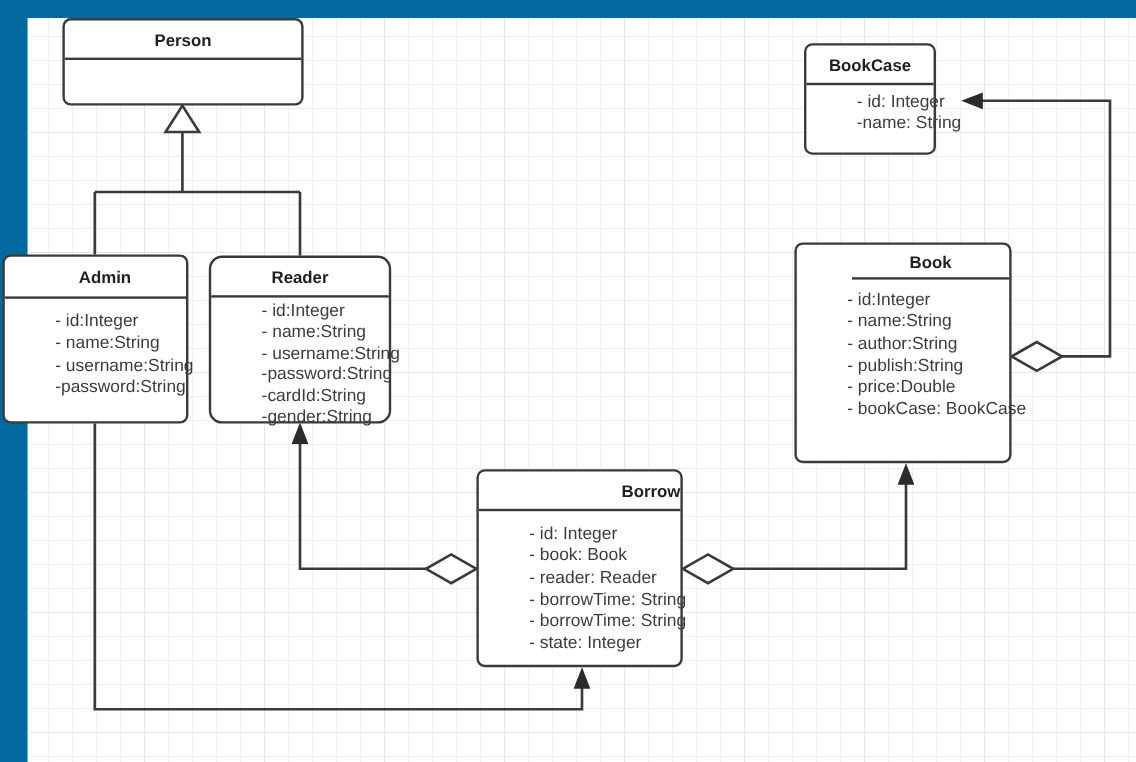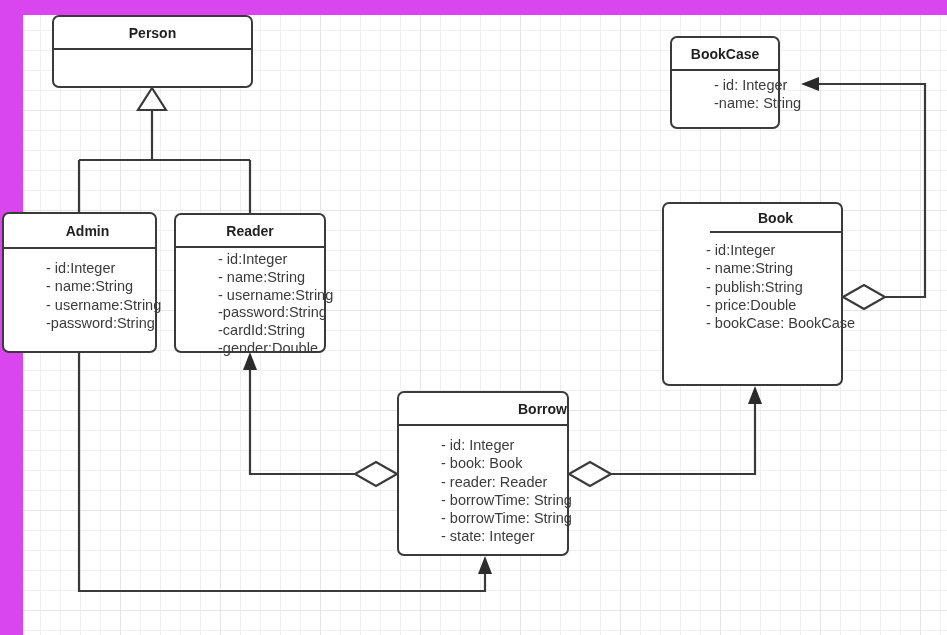--- a/index.html
+++ b/index.html
@@ -4,21 +4,21 @@
 <style>
   html, body {
     margin: 0;
     padding: 0;
     background: #f0f0f0;
   }
   #canvas-root {
     position: relative;
     width: 947px;
     height: 635px;
-    background: #d946ef;
+    background: #0369a1;
     overflow: hidden;
     font-family: "Liberation Sans", sans-serif;
   }
   #grid-surface {
     position: absolute;
     left: 23px;
     top: 15px;
     width: 924px;
     height: 620px;
     background-color: #ffffff;
@@ -118,51 +118,52 @@
       <span>Admin</span>
     </div>
     <div class="uml-body" style="padding-top:10px;">
       <span class="attr-line">- id:Integer</span>
       <span class="attr-line">- name:String</span>
       <span class="attr-line">- username:String</span>
       <span class="attr-line">-password:String</span>
     </div>
   </div>
 
-  <div class="uml-class" style="left:174px; top:213px; width:152px; height:140px;">
+  <div class="uml-class" style="left:174px; top:213px; width:152px; height:140px;border-radius:11px;">
     <div class="uml-header" style="height:33px;">
       <span>Reader</span>
     </div>
     <div class="uml-body tight">
       <span class="attr-line">- id:Integer</span>
       <span class="attr-line">- name:String</span>
       <span class="attr-line">- username:String</span>
       <span class="attr-line">-password:String</span>
       <span class="attr-line">-cardId:String</span>
-      <span class="attr-line">-gender:Double</span>
+      <span class="attr-line">-gender:String</span>
     </div>
   </div>
 
   <div class="uml-class" style="left:670px; top:36px; width:110px; height:93px;">
     <div class="uml-header" style="height:33px;">
       <span>BookCase</span>
     </div>
     <div class="uml-body" style="padding-top:5px;">
       <span class="attr-line">- id: Integer</span>
       <span class="attr-line">-name: String</span>
     </div>
   </div>
 
   <div class="uml-class" style="left:662px; top:202px; width:181px; height:184px;">
     <div class="uml-header" style="height:29px;margin-left:46px;">
       <span>Book</span>
     </div>
     <div class="uml-body" style="padding-top:8px;">
       <span class="attr-line">- id:Integer</span>
       <span class="attr-line">- name:String</span>
+      <span class="attr-line">- author:String</span>
       <span class="attr-line">- publish:String</span>
       <span class="attr-line">- price:Double</span>
       <span class="attr-line">- bookCase: BookCase</span>
     </div>
   </div>
 
   <div class="uml-class" style="left:397px; top:391px; width:172px; height:165px;">
     <div class="uml-header" style="height:33px;justify-content:flex-end;">
       <span>Borrow</span>
     </div>

